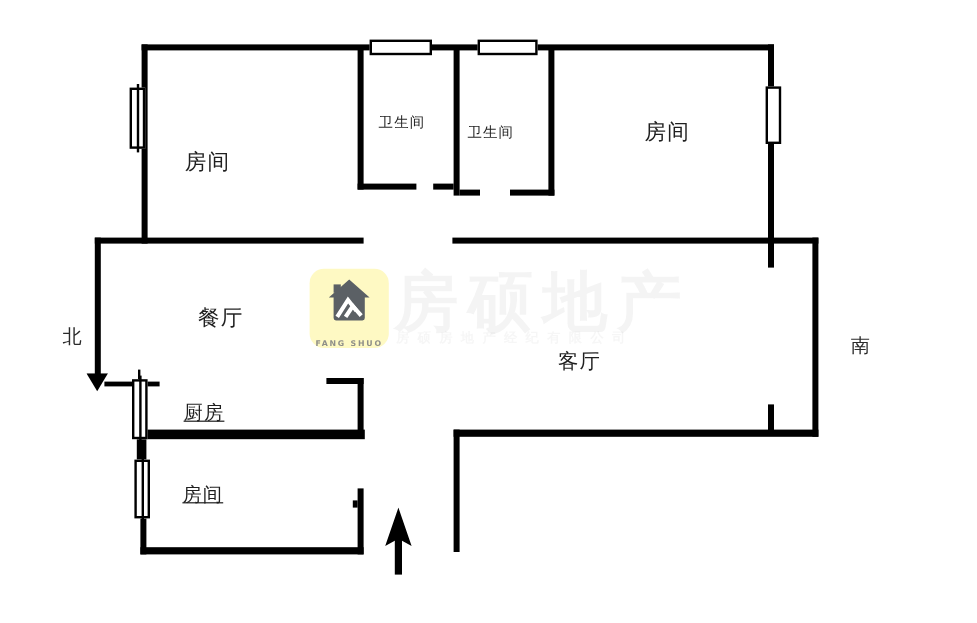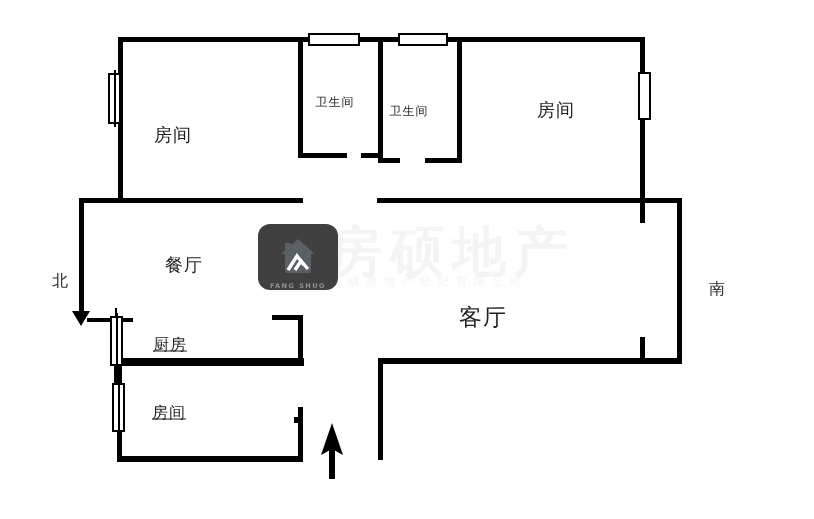--- a/index.html
+++ b/index.html
@@ -11,32 +11,32 @@
   .wall-thick{position:absolute;background:#000;}
   .window{position:absolute;background:#fff;border:2px solid #000;box-sizing:border-box;z-index:4;}
   .window.v-mid::after{
     content:"";position:absolute;left:50%;top:-5px;bottom:-5px;width:2px;margin-left:-1px;background:#000;
   }
   .room-label{
     position:absolute;transform:translate(-50%,-50%);color:#1f1f1f;white-space:nowrap;
     letter-spacing:1px;z-index:6;
   }
   .f18{font-size:18px;}
-  .f17{font-size:23px;margin-top:16px;}
+  .f17{font-size:17px;}
   .f16{font-size:16px;text-decoration:underline;}
   .f15{font-size:12px;}
   .compass{
     position:absolute;transform:translate(-50%,-50%);color:#2a2a2a;font-size:16px;z-index:6;
   }
   .arrow{position:absolute;z-index:5;}
   
   #wm-logo{
-    position:absolute;left:258px;top:224px;width:80px;height:66px;border-radius:12px;
-    background:#404040;z-index:2;display:flex;flex-direction:column;align-items:center;
-    justify-content:flex-end;padding-top:7px;box-sizing:border-box;
+    position:absolute;left:258px;top:224px;width:66px;height:66px;border-radius:12px;
+    background:#fef9c3;z-index:2;display:flex;flex-direction:column;align-items:center;
+    justify-content:space-between;padding-top:7px;box-sizing:border-box;
   }
   #wm-logo-caption{
     font-size:6.5px;font-weight:bold;letter-spacing:1.5px;color:#8f8f89;margin-top:3px;
   }
   #wm-brand{
     position:absolute;left:328px;top:220px;width:250px;height:64px;z-index:1;
     font-size:54px;font-weight:bold;letter-spacing:8px;color:rgba(70,70,70,0.06);
     white-space:nowrap;line-height:64px;
   }
   #wm-company{

